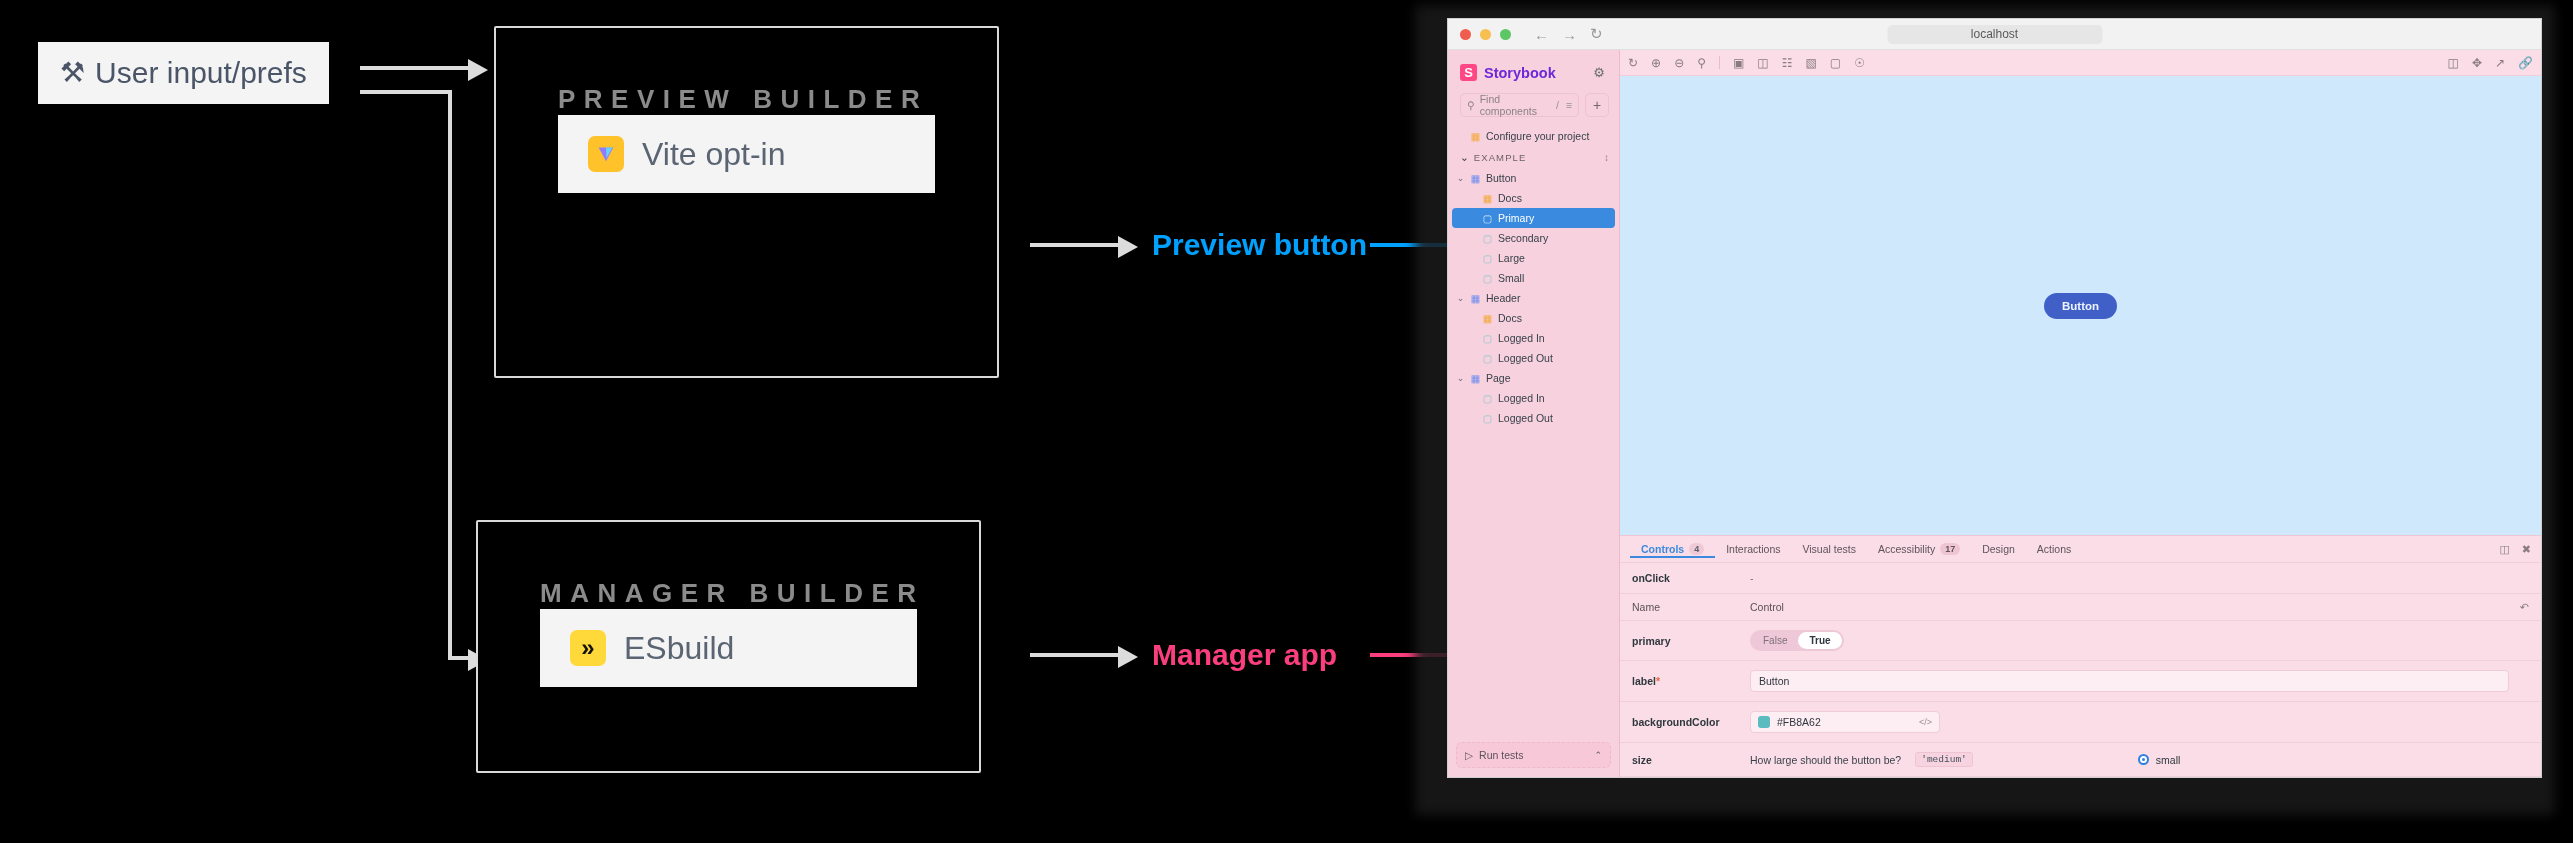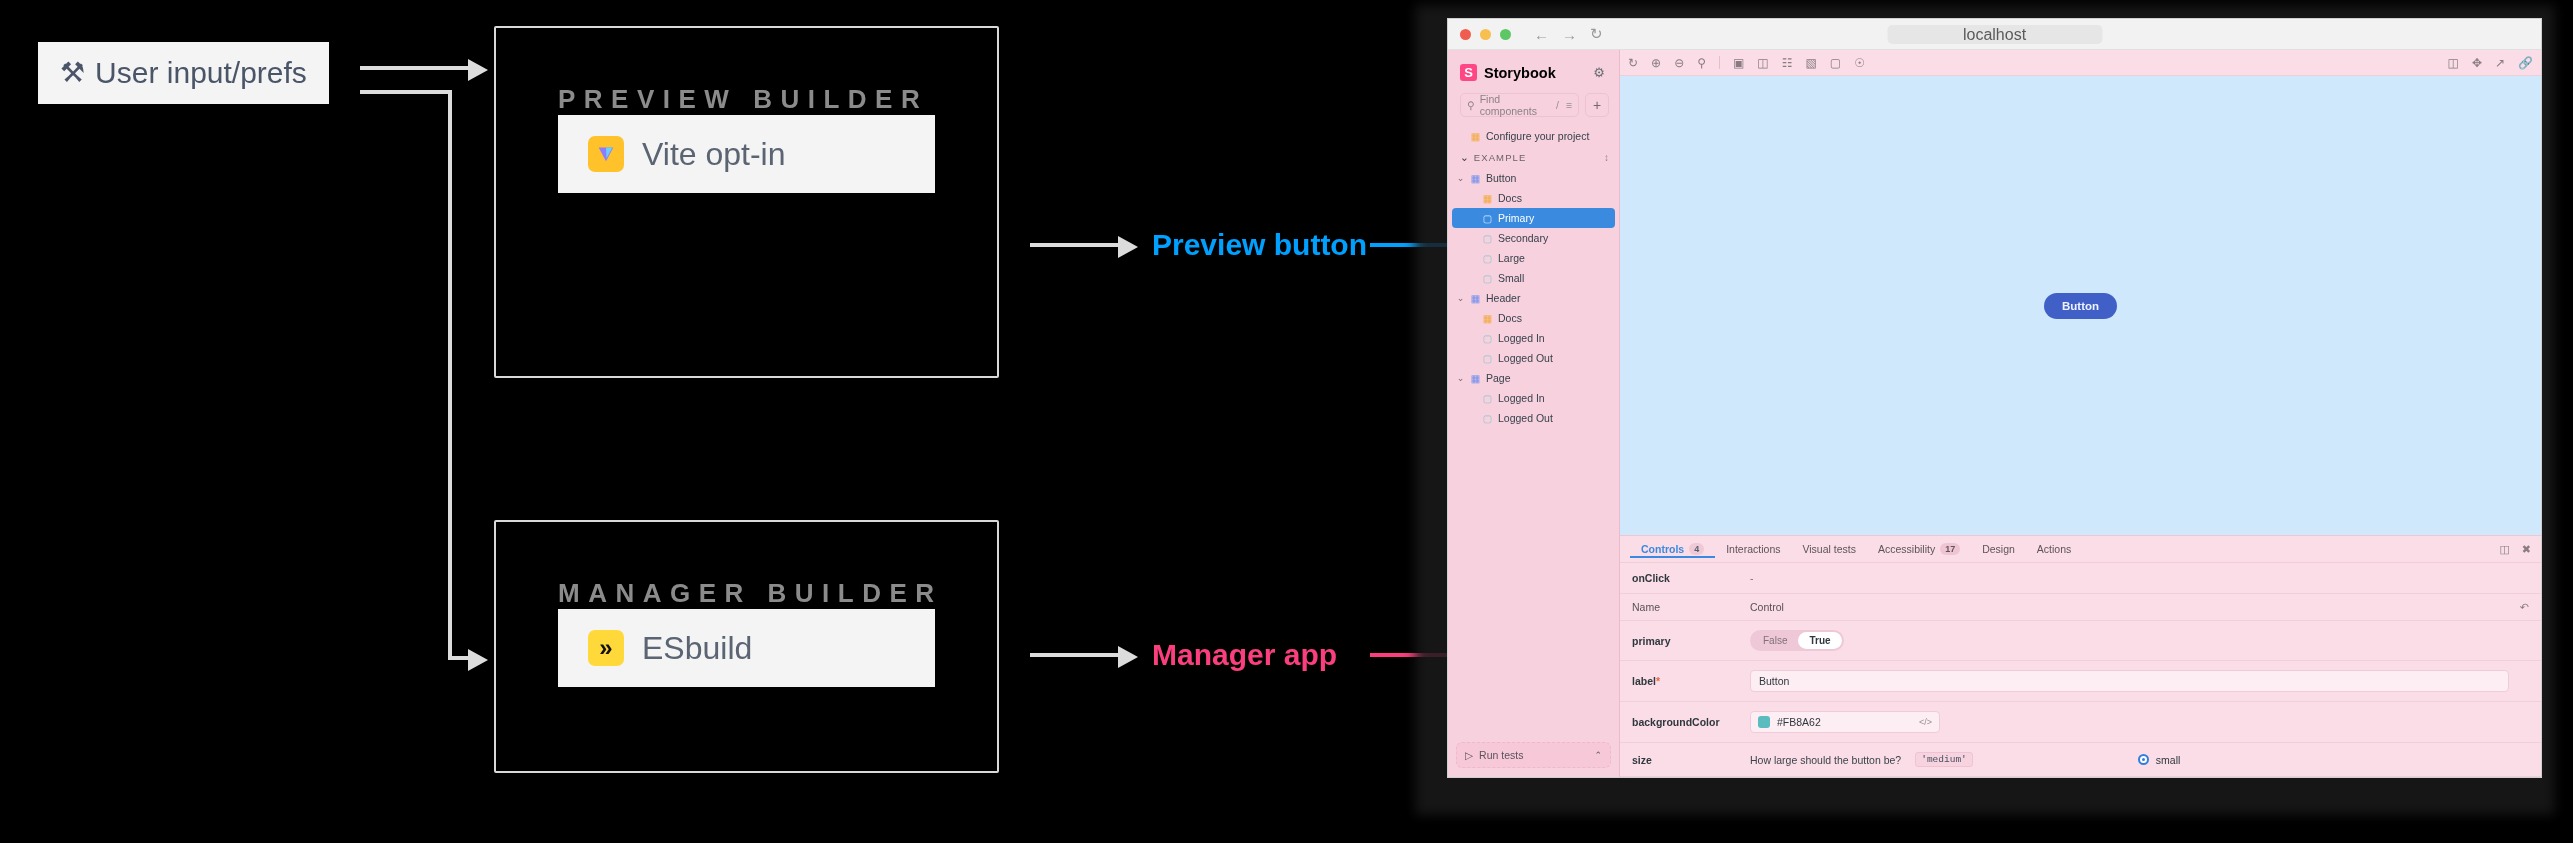--- a/index.html
+++ b/index.html
@@ -98,39 +98,39 @@
     border-bottom: 1px solid #e0e0e0;
     position: relative;
   }
   .dot { width: 11px; height: 11px; border-radius: 50%; }
   .dot.r { background: #f05c4e; } .dot.y { background: #f6bf4f; } .dot.g { background: #5cc764; }
   .nav { color: #9a9a9a; font-size: 15px; margin-left: 14px; }
   .urlbar {
     position: absolute; left: 50%; transform: translateX(-50%);
     background: #e6e6e6; border-radius: 5px;
     width: 215px; height: 19px; line-height: 19px;
-    text-align: center; font-size: 16px; color: #5a5a5a;
+    text-align: center; font-size: 12px; color: #5a5a5a;
   }
 
   .body { flex: 1 1 auto; display: flex; min-height: 0; }
 
   
   .sidebar {
     width: 172px; flex: 0 0 172px; background: #f7d1dd;
     border-right: 1px solid #e9bcca;
     display: flex; flex-direction: column; padding: 10px 0 0 0;
     position: relative;
   }
   .sb-brand { display: flex; align-items: center; gap: 7px; padding: 4px 10px 0 12px; }
   .sb-logo {
     width: 17px; height: 17px; border-radius: 3px;
     background: #ff4785; color: #fff;
     font-size: 13px; font-weight: 700; line-height: 17px; text-align: center;
   }
-  .sb-name { font-size: 14.5px; font-weight: 700; color: #000000; }
+  .sb-name { font-size: 14.5px; font-weight: 700; color: #6d28d9; }
   .sb-gear { margin-left: auto; margin-right: 4px; color: #6b6f74; font-size: 13px; }
 
   .search-wrap { display: flex; gap: 6px; padding: 12px 10px 0 12px; align-items: center; }
   .search {
     flex: 1; height: 24px; border: 1px solid #edc3d2; border-radius: 5px;
     display: flex; align-items: center; padding: 0 6px; gap: 5px;
     font-size: 10.5px; color: #8d8188; background: transparent;
   }
   .search .sl { margin-left: auto; display: flex; gap: 7px; align-items: center; color: #9a8f95; }
   .addbtn {
@@ -284,21 +284,21 @@
       <span class="ico ico-vite">
         <svg width="22" height="22" viewBox="0 0 24 24">
             <polygon points="4,5 20,5 12,20" fill="#8f7bff"></polygon>
             <polygon points="12,5 19,5 12.5,17" fill="#6ad0ff"></polygon>
           </svg>
       </span>
       <span class="row-label">Vite opt-in</span>
     </div>
   </div>
 
-  <div class="bigbox" style="left:494px; top:520px; width:505px; height:253px;">
+  <div class="bigbox" style="left:476px; top:520px; width:505px; height:253px;">
     <div class="bigbox-title">MANAGER BUILDER</div>
     <div class="row">
       <span class="ico ico-esbuild">»</span>
       <span class="row-label">ESbuild</span>
     </div>
   </div>
 
   <div class="arr">
     <div class="arr-line" style="left:1030px; top:243px; width:90px; height:4px;"></div>
     <div class="arr-head" style="left:1118px; top:236px;"></div>

